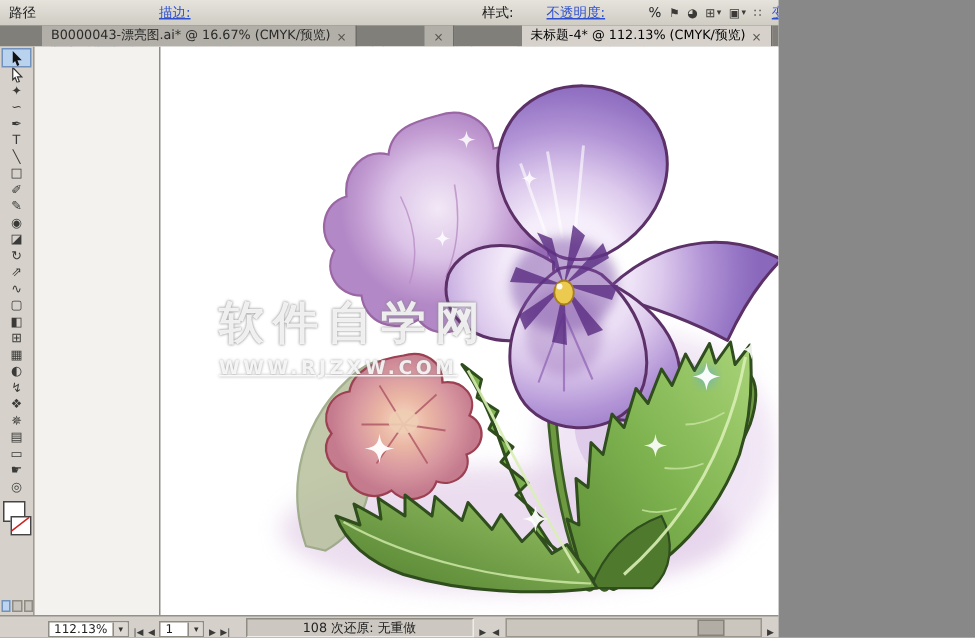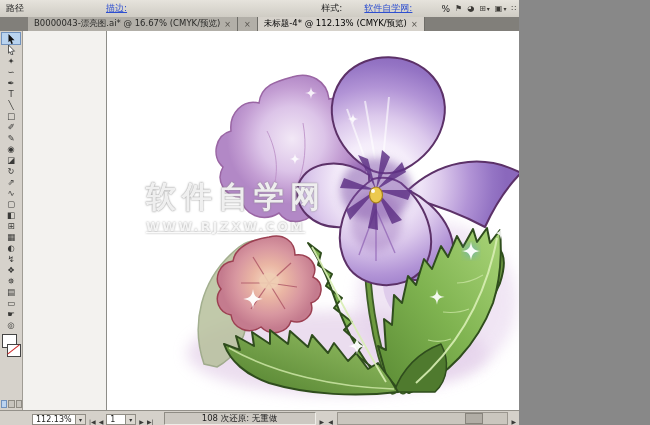--- a/index.html
+++ b/index.html
@@ -19,21 +19,21 @@
   .swatch{width:10px;height:9px;background:#fff;border:1px solid #555;margin:0 1px;position:relative;}
   .swatch.none:after{content:"";position:absolute;left:-1px;top:3.5px;width:13px;height:0;
        border-top:1.6px solid #c22;transform:rotate(-38deg);}
   .stepper{display:inline-flex;flex-direction:column;font-size:4.5px;line-height:4.5px;
        color:#333;padding:0 1px;border-right:1px solid #b5b2aa;}
   .cb-icon{color:#3c3a36;font-size:8px;margin-left:5px;}
   .hline{display:inline-block;width:24px;height:2px;background:#111;margin:0 3px;}
   .profile-line{display:inline-block;width:74px;height:1px;background:#aaa;margin:0 5px;}
   
   .tab-bar{position:absolute;top:17px;left:0;right:0;height:14px;background:#817f7a;
-       display:flex;align-items:stretch;padding-left:28px;font-size:8.5px;box-sizing:border-box;}
+       display:flex;align-items:stretch;padding-left:28px;font-size:8.5px;box-sizing:border-box;gap:45px;}
   .tab{display:flex;align-items:center;gap:4px;padding:0 6px;background:#b2afa8;
        border-right:1px solid #6e6d68;color:#2a2a28;white-space:nowrap;cursor:pointer;}
   .tab.active{background:#d6d2cb;color:#000;}
   .tab .tab-close{font-size:8px;color:#55524c;}
   
   .toolbar{position:absolute;left:0;top:31px;width:22px;bottom:15px;background:#d6d2cb;
        border-right:1px solid #9f9c94;z-index:4;}
   .tool{width:18px;height:11px;margin:0 auto;display:flex;align-items:center;justify-content:center;
        font-size:8.5px;color:#3a3a38;cursor:pointer;}
   .tool.active{background:#b9d3ef;outline:1px solid #7192bd;}
@@ -45,21 +45,21 @@
        border-top:1.8px solid #c22;transform:rotate(-38deg);}
   .mode-row{position:absolute;left:1px;width:21px;display:flex;gap:1px;}
   .mode-sq{width:6px;height:6px;background:#c8c5be;border:1px solid #8f8c84;}
   .mode-sq.active{background:#bcd4f0;border-color:#7192bd;}
   .mode-cir{width:6px;height:6px;border-radius:50%;background:#8d8a83;border:1px solid #6b6862;}
   
   .canvas{position:absolute;left:22px;top:31px;right:0;bottom:15px;background:#f3f2ef;overflow:hidden;}
   .artboard{position:absolute;left:84px;top:0;bottom:0;width:478px;background:#fff;
        border-left:1px solid #8d8d88;border-right:1px solid #7e7e79;box-sizing:content-box;}
   .artboard svg{position:absolute;left:0;top:0;}
-  .watermark{position:absolute;left:124px;top:146px;z-index:6;pointer-events:none;text-align:left;}
+  .watermark{position:absolute;left:124px;top:164px;z-index:6;pointer-events:none;text-align:left;}
   .wm-title{font-size:30px;font-weight:bold;letter-spacing:6px;color:rgba(255,255,255,0.85);
        text-shadow:0 0 2px rgba(140,140,140,0.85),0 0 1px rgba(120,120,120,0.6);}
   .wm-url{font-size:12.5px;font-weight:bold;letter-spacing:2.4px;color:rgba(255,255,255,0.85);
        text-shadow:0 0 2px rgba(140,140,140,0.85);margin-top:1px;text-decoration:underline;}
   
   .bottom-bar{position:absolute;left:0;right:0;bottom:0;height:15px;background:#d5d1ca;
        border-top:1px solid #94918a;display:flex;align-items:flex-end;font-size:8.5px;
        color:#1e1e1c;z-index:5;box-sizing:border-box;}
   .zoom-combo{margin-left:32px;width:54px;height:11px;}
   .zoom-combo .val{flex:1;padding-left:3px;font-size:8px;}
@@ -110,21 +110,21 @@
       <span class="hline"></span>
       <span>基本</span>
       <span style="flex:1"></span>
       <span class="chev">▾</span>
     </span>
     <span style="margin-left:6px;">样式:</span>
     <span class="combo" style="margin-left:3px;width:36px;">
       <span style="flex:1"></span>
       <span class="chev">▾</span>
     </span>
-    <span class="link" style="margin-left:7px;">软件自学网:</span>
+    <span class="link" style="margin-left:7px;">不透明度:</span>
     <span class="combo" style="margin-left:3px;width:24px;">
       <span class="val" style="flex:1;padding-left:3px;">19</span>
       <span class="chev">▸</span>
     </span>
     <span style="margin-left:2px;">%</span>
     <span class="cb-icon">⚑</span>
     <span class="cb-icon">◕</span>
     <span class="cb-icon">⊞</span>
     <span class="cb-icon" style="margin-left:1px;font-size:6px;">▾</span>
     <span class="cb-icon">▣</span>

